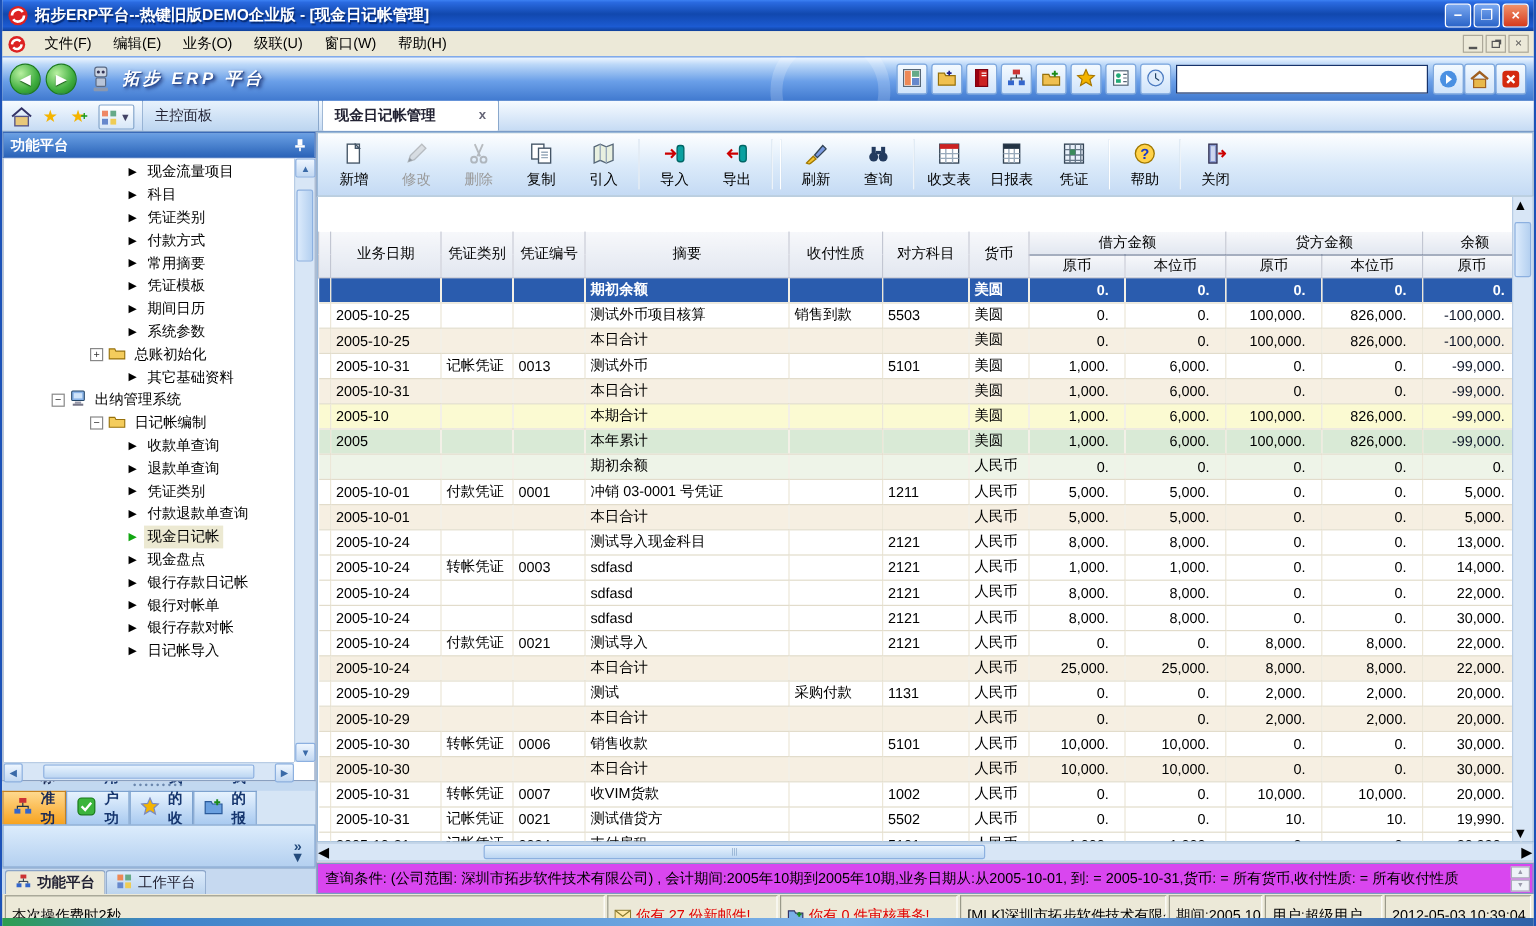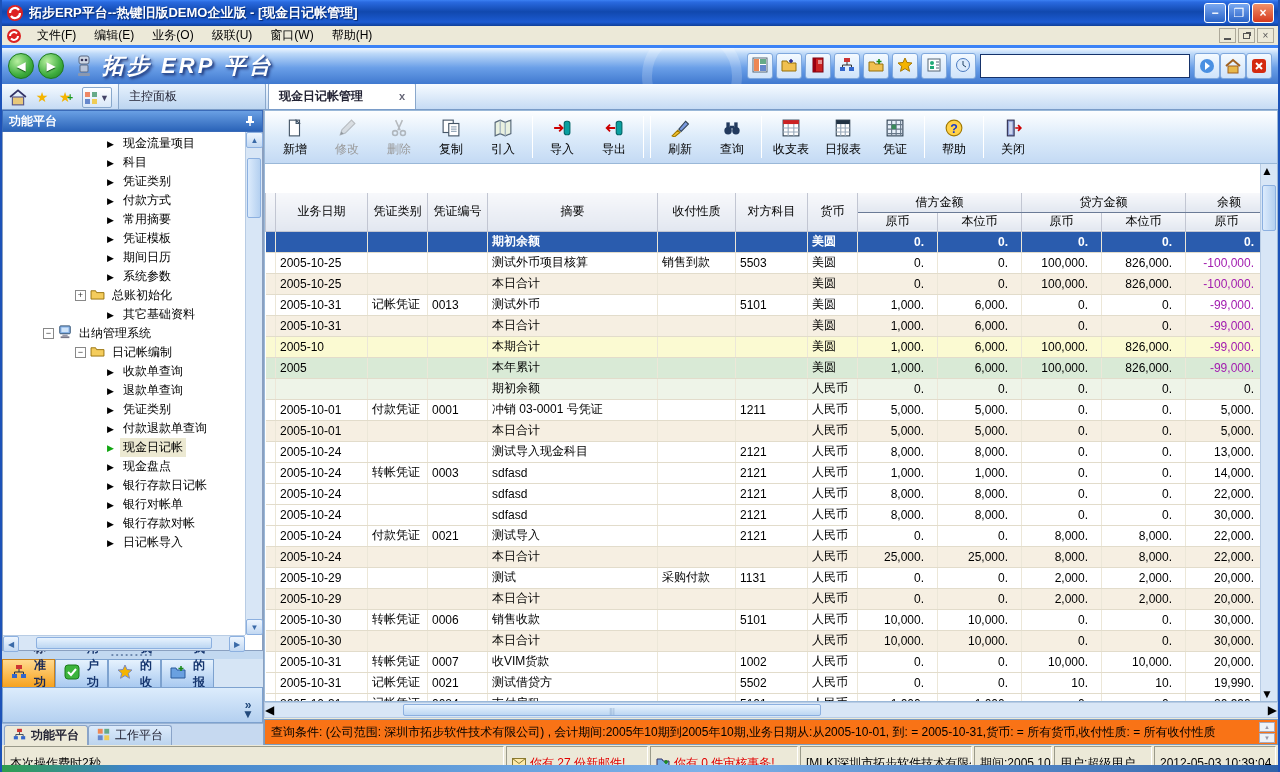--- a/index.html
+++ b/index.html
@@ -12,37 +12,37 @@
     background:linear-gradient(180deg,#3c81f3 0%,#2a6ae0 8%,#1148ae 45%,#1c5bd2 85%,#0f3f98 100%); color:#fff; }
   .titlebar .logo { width:18px; height:18px; margin-right:5px; }
   .titlebar .ttext { font-weight:bold; font-size:13px; text-shadow:1px 1px 1px #05286e; flex:1; white-space:nowrap; overflow:hidden; }
   .wbtns { display:flex; gap:2px; }
   .wbtn { width:22px; height:20px; border-radius:3px; border:1px solid #fff;
     background:linear-gradient(180deg,#7aa8f0,#2a64c8); color:#fff; font-weight:bold; font-size:12px;
     display:flex; align-items:center; justify-content:center; line-height:1; }
   .wbtn.close { background:linear-gradient(180deg,#f0926a,#d63a1e); }
 
   
-  .menubar { height:22px; flex:0 0 22px; background:#ece9d8; display:flex; align-items:center; padding:0 4px; border-bottom:3px solid #3b82f6; }
+  .menubar { height:22px; flex:0 0 22px; background:#ece9d8; display:flex; align-items:center; padding:0 4px; border-bottom:1px solid #3b82f6; }
   .menubar .mlogo { width:16px; height:16px; margin-right:6px; }
   .menu-item { padding:2px 9px; color:#000; }
   .mdi { margin-left:auto; display:flex; gap:2px; }
   .mdibtn { width:17px; height:15px; border:1px solid #aca899; background:#ece9d8; display:flex; align-items:center; justify-content:center; color:#555; font-size:10px; }
   .mdibtn .minbar { width:7px; height:2px; background:#555; margin-top:7px; }
   .mdibtn .rsq { width:7px; height:6px; border:1px solid #555; box-shadow:2px -2px 0 -1px #555; }
 
   
   .banner { height:36px; flex:0 0 36px; position:relative; overflow:hidden; display:flex; align-items:center; padding:0 6px;
     background:linear-gradient(180deg,#eef6ff 0%,#bcd8f8 16%,#6a9fe8 55%,#4079cf 100%); }
   .banner::after { content:""; position:absolute; left:640px; top:-22px; width:80px; height:80px; border:10px solid rgba(255,255,255,.18); border-radius:50%; }
   .navbtn { width:26px; height:26px; border-radius:50%; margin-right:4px; border:1px solid #1c7a1c;
     background:radial-gradient(circle at 35% 30%,#b8f0a0,#3fae3f 60%,#1f7a1f); color:#fff; font-size:12px;
     display:flex; align-items:center; justify-content:center; text-shadow:0 1px 1px #0a4a0a; }
   .robot { width:20px; height:24px; margin:0 8px 0 6px; }
-  .blogo { color:#fff; font-size:22px; font-weight:900; letter-spacing:3px; font-style:italic;
+  .blogo { color:#fff; font-size:14px; font-weight:900; letter-spacing:3px; font-style:italic;
     text-shadow:1px 1px 0 #30549a, 2px 2px 3px rgba(10,20,80,.8); white-space:nowrap; }
   .bicons { margin-left:auto; display:flex; align-items:center; gap:3px; }
   .bibtn { width:26px; height:26px; border:1px solid #7fa8dd; border-radius:3px; background:linear-gradient(180deg,#f4faff,#cfe3fa); display:flex; align-items:center; justify-content:center; }
   .bsearch { width:210px; height:24px; border:1px solid #16336b; background:#fff; margin:0 4px; padding:0 4px; font-size:12px; }
 
   
   .tabbar { height:26px; flex:0 0 26px; background:linear-gradient(180deg,#f6fbff,#c6dbf4); border-bottom:1px solid #7a9cc8; display:flex; align-items:flex-end; padding:2px 4px 0 4px; }
   .tabicon { width:22px; height:22px; display:flex; align-items:center; justify-content:center; margin:0 1px 1px 1px; font-size:14px; }
   .gridbtn { width:30px; height:21px; margin:0 6px 1px 4px; border:1px solid #88a8cc; border-radius:2px; background:linear-gradient(#fff,#d7e7f8); display:flex; align-items:center; justify-content:center; gap:3px; color:#446; font-size:9px; }
   .tab { height:23px; min-width:148px; padding:13px 10px; margin-right:2px; border:1px solid #8aa8cc; border-bottom:none; border-radius:3px 3px 0 0;
@@ -99,28 +99,28 @@
   .grid th { height:19px; font-weight:normal; background:linear-gradient(180deg,#f7f8fb,#e2e7f0); border:1px solid #c2c6d2; border-top:none; text-align:center; color:#000; overflow:hidden; white-space:nowrap; }
   .grid th.grp { border-bottom:1px solid #6a7a96; }
   .grid th.balgrp { text-align:right; padding-right:26px; }
   .grid td { height:21px; border-right:1px solid #ece7d8; border-bottom:1px solid #e2dccb; overflow:hidden; white-space:nowrap; padding:0 4px; color:#000; }
   .grid td.r { text-align:right; padding-right:13px; }
   .grid tr.rd td { background:#f6efe2; }
   .grid tr.rp td { background:#fbfad2; }
   .grid tr.ry td { background:#d9ead6; }
   .grid tr.ro td { background:#eef4e8; }
   .grid tr.rs td { background:#2a5cae; color:#fff; font-weight:bold; }
-  .grid td.neg { color:#a21caf; }
+  .grid td.neg { color:#0f172a; }
   .gvsb { position:absolute; top:0; right:0; bottom:0; width:17px; background:#d8e6f6; border-left:1px solid #b8cce4; display:flex; flex-direction:column; }
   .gvsb .thumb { margin:42% 1px 0 1px; height:46px; background:linear-gradient(90deg,#dcebfc,#b4d0f0); border:1px solid #8cb0e0; border-radius:2px; }
   .gvsb .sp { flex:1; }
   .ghsb { height:16px; flex:0 0 16px; background:#d8e6f6; border:1px solid #b8cce4; display:flex; }
   .ghsb .track { flex:1; position:relative; }
   .ghsb .thumb { position:absolute; left:13%; width:42%; top:1px; bottom:1px; background:linear-gradient(180deg,#e8f3fe,#bcd6f2); border:1px solid #8cb0e0; border-radius:2px; display:flex; align-items:center; justify-content:center; color:#8aa8cc; font-size:7px; }
-  .querybar { height:26px; flex:0 0 26px; background:#f97316; border:1px solid #7a9cc0; margin-top:1px; display:flex; align-items:center; padding:0 2px 0 6px; }
+  .querybar { height:26px; flex:0 0 26px; background:#d946ef; border:1px solid #7a9cc0; margin-top:1px; display:flex; align-items:center; padding:0 2px 0 6px; }
   .querybar .qtext { flex:1; white-space:nowrap; overflow:hidden; font-size:12px; }
   .qarrows { display:flex; flex-direction:column; gap:1px; }
   .qarrows div { width:16px; height:10px; border:1px solid #aab; background:#eef2f8; color:#99a; font-size:6px; display:flex; align-items:center; justify-content:center; }
 
   
   .statusbar { height:20px; flex:0 0 20px; background:#ece9d8; display:flex; gap:2px; padding:1px 2px; }
   .spanel { border:1px solid; border-color:#9a9a8a #fff #fff #9a9a8a; padding:16px 5px; display:flex; align-items:center; gap:4px; white-space:nowrap; overflow:hidden; }
   .spanel.alert { color:#e00000; }
   .strip { height:7px; flex:0 0 7px; background:linear-gradient(90deg,#2e9e4f 0%,#3f83c9 10%,#7db1e8 55%,#2f62a8 100%); }
 </style>

